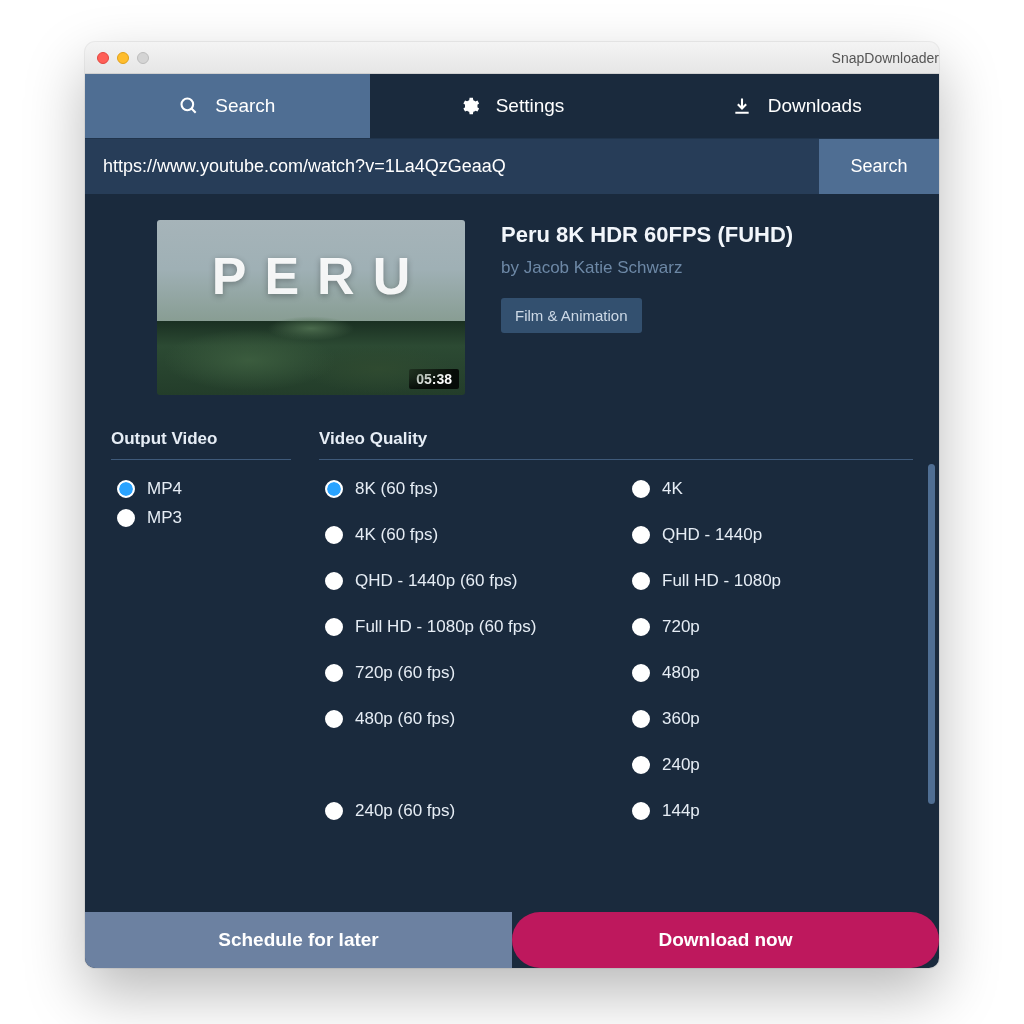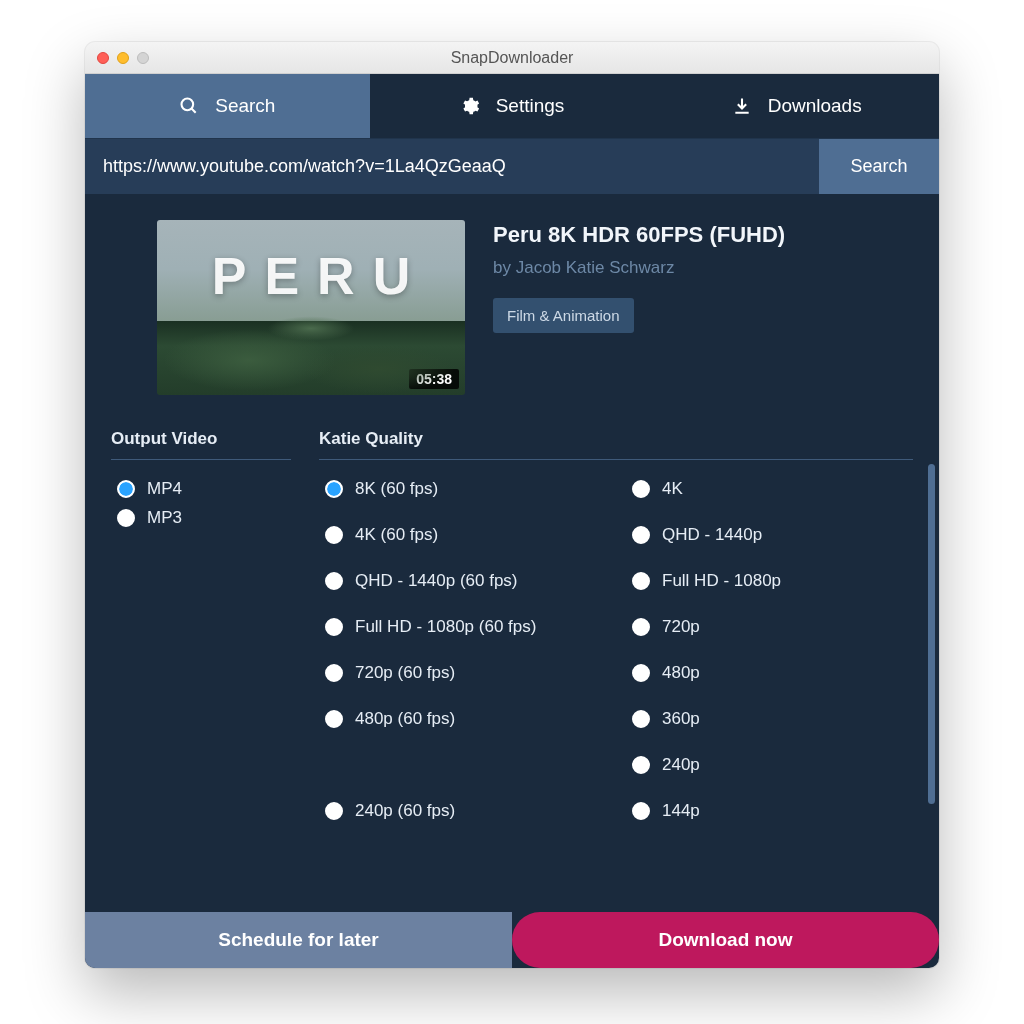--- a/index.html
+++ b/index.html
@@ -24,22 +24,22 @@
     border-bottom: 1px solid #d0d0d0;
     display: flex; align-items: center;
     position: relative;
   }
   .traffic-lights { display: flex; gap: 8px; margin-left: 12px; }
   .tl { width: 12px; height: 12px; border-radius: 50%; }
   .tl.red { background:#ff5f57; border:1px solid #e14640;}
   .tl.yellow { background:#ffbd2e; border:1px solid #dfa11a;}
   .tl.grey { background:#d4d4d4; border:1px solid #bcbcbc;}
   .title {
-    position:absolute; left:0; right:0; text-align:center;
-    font-size:16px; color:#555; pointer-events:none;
+    position:absolute; left:0; right:0; text-align:right;
+    font-size:14px; color:#555; pointer-events:none;
   }
 
   .app { flex:1; background:#1a2a3d; display:flex; flex-direction:column; min-height:0; position:relative;}
 
   
   .tabs { display:flex; height:64px; }
   .tab {
     flex:1; display:flex; align-items:center; justify-content:center; gap:16px;
     color:#fff; font-size:19px; cursor:pointer;
   }
@@ -67,21 +67,21 @@
   .content {
     flex:1; padding:26px 26px 0 26px; display:flex; flex-direction:column;
     min-height:0; position:relative;
   }
 
   .scrollbar {
     position:absolute; right:4px; top:270px; width:7px; height:340px;
     background:#4f6e93; border-radius:4px;
   }
 
-  .video-row { display:flex; gap:28px;padding-left:46px; }
+  .video-row { display:flex; gap:36px;padding-left:46px; }
   .thumb {
     width:308px; height:175px; border-radius:3px; position:relative; overflow:hidden;
     background: linear-gradient(to bottom, #a6b4b9 0%, #9fb0b5 28%, #889d93 58%, #1a3022 58%, #2c4a33 72%, #233d2a 100%);
   }
   .thumb::after{
     content:""; position:absolute; inset:0;
     background:
       radial-gradient(ellipse 40% 25% at 30% 80%, #3b5c3e 0%, transparent 70%),
       radial-gradient(ellipse 35% 20% at 72% 85%, #2f4a30 0%, transparent 70%),
       radial-gradient(ellipse 20% 10% at 50% 62%, #4a6a4c 0%, transparent 70%);
@@ -230,21 +230,21 @@
                 <span class="radio selected"></span>
                 <span>MP4</span>
               </div>
               <div class="radio-item">
                 <span class="radio unselected"></span>
                 <span>MP3</span>
               </div>
             </div>
         </div>
         <div class="col quality">
-          <h3>Katie Quality</h3>
+          <h3>Video Quality</h3>
           <div class="radio-list two-col" id="quality-list">
               <div class="radio-item colA">
                 <span class="radio selected"></span>
                 <span>8K (60 fps)</span>
               </div>
               <div class="radio-item colB">
                 <span class="radio unselected"></span>
                 <span>4K</span>
               </div>
               <div class="radio-item colA">

